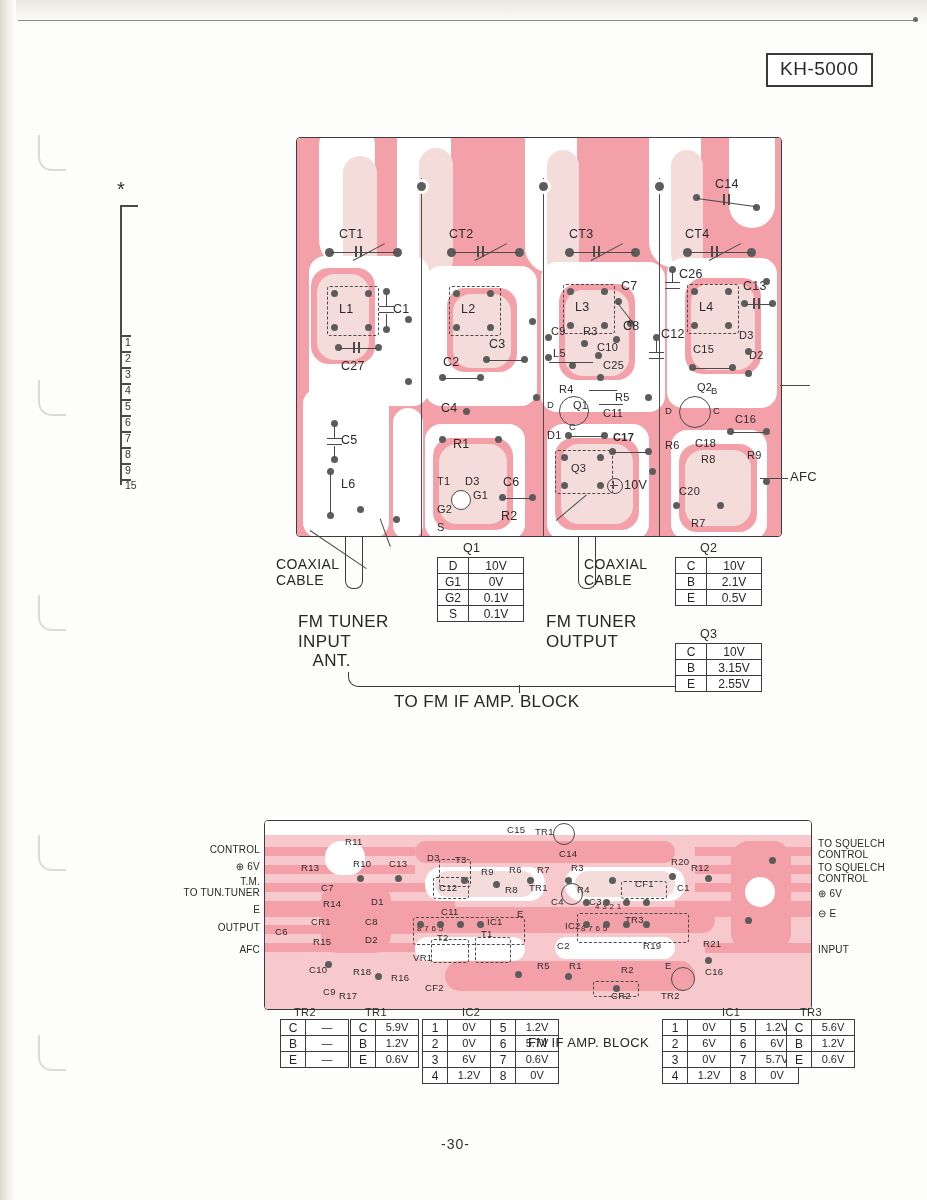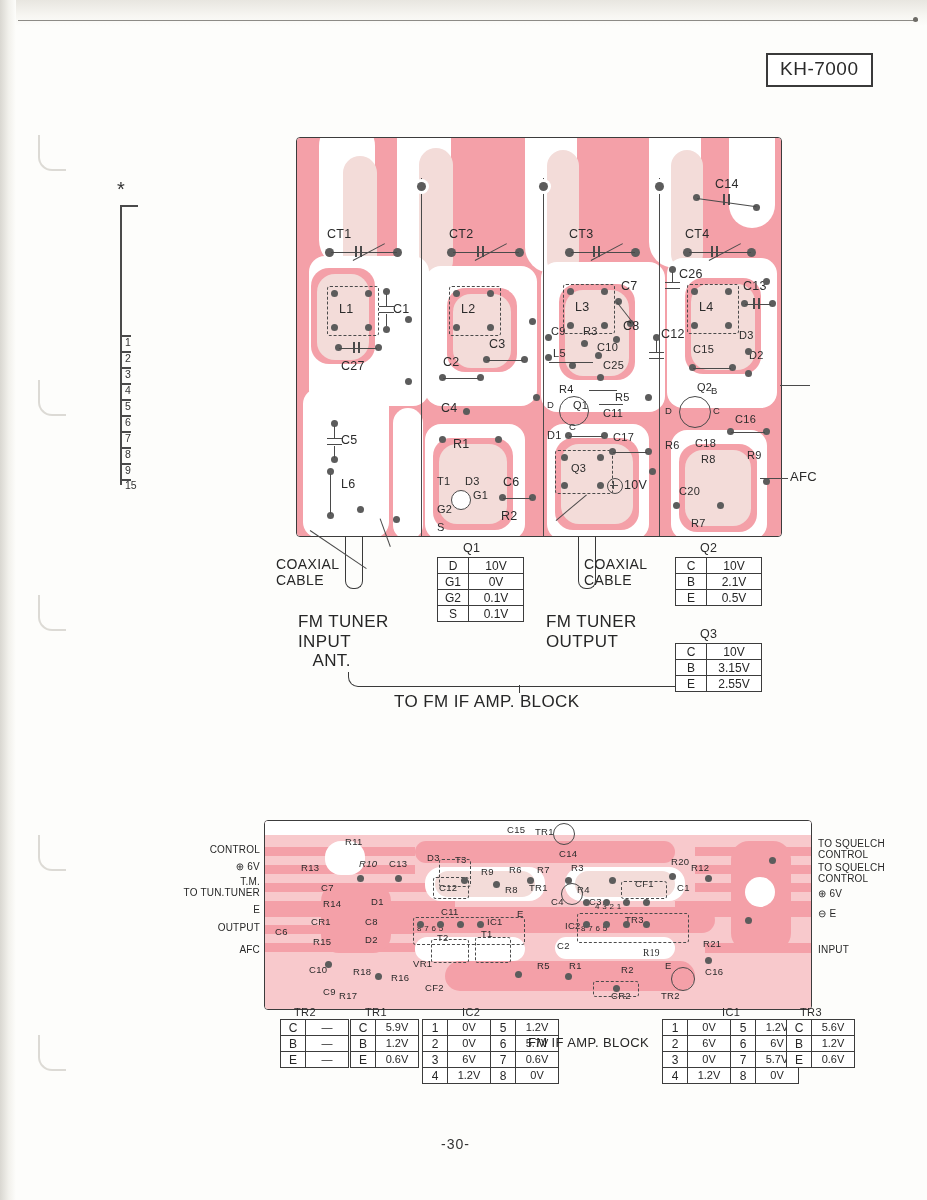--- a/index.html
+++ b/index.html
@@ -139,21 +139,21 @@
   <div class="scan-edge-left"></div>
   <div class="rule-top"></div>
   <div class="rule-dot"></div>
 
   <div class="binder" style="left:38px;top:135px;"></div>
   <div class="binder" style="left:38px;top:380px;"></div>
   <div class="binder" style="left:38px;top:595px;"></div>
   <div class="binder" style="left:38px;top:835px;"></div>
   <div class="binder" style="left:38px;top:1035px;"></div>
 
-  <div class="badge" style="left:766px;top:53px;">KH-7000</div>
+  <div class="badge" style="left:766px;top:53px;">KH-5000</div>
 
   <div class="asterisk" style="left:117px;top:178px;">*</div>
   <div class="ruler" style="left:120px;top:205px;">
     <div class="cap"></div>
     <div class="spine"></div>
     <div class="tick" style="top:130px;"></div>
       <div class="tnum" style="top:132px;">1</div>
     <div class="tick" style="top:146px;"></div>
       <div class="tnum" style="top:148px;">2</div>
     <div class="tick" style="top:162px;"></div>
@@ -218,21 +218,21 @@
     <div class="copper pale r2" style="left:388px;top:312px;width:66px;height:76px;"></div>
 
     <div class="vline" style="left:124px;top:40px;height:358px;"></div>
     <div class="vline" style="left:246px;top:40px;height:358px;"></div>
     <div class="vline" style="left:362px;top:40px;height:358px;"></div>
 
     <div class="pad big ring" style="left:120px;top:44px;"></div>
     <div class="pad big ring" style="left:242px;top:44px;"></div>
     <div class="pad big ring" style="left:358px;top:44px;"></div>
 
-    <div class="lbl" style="left:30px;top:90px;">CT1</div>
+    <div class="lbl" style="left:42px;top:90px;">CT1</div>
     <div class="pad big" style="left:28px;top:110px;"></div>
     <div class="pad big" style="left:96px;top:110px;"></div>
     <div class="wire" style="left:34px;top:114px;width:66px;"></div>
     <div class="wire" style="left:56px;top:122px;width:36px;transform:rotate(-28deg);"></div>
     <div class="cap-sym" style="left:58px;top:108px;">
       <div class="p1" style="left:0;"></div>
         <div class="p2" style="left:5px;"></div>
     </div>
 
     <div class="lbl" style="left:152px;top:90px;">CT2</div>
@@ -365,21 +365,21 @@
     <div class="pad" style="left:304px;top:294px;"></div>
     <div class="wire" style="left:272px;top:298px;width:34px;"></div>
 
     <div class="dashbox" style="left:258px;top:312px;width:56px;height:42px;"></div>
     <div class="lbl sm" style="left:274px;top:325px;">Q3</div>
     <div class="pad" style="left:264px;top:316px;"></div>
     <div class="pad" style="left:300px;top:316px;"></div>
     <div class="pad" style="left:264px;top:344px;"></div>
     <div class="pad" style="left:300px;top:344px;"></div>
 
-    <div class="lbl sm" style="left:316px;top:294px;">C17</div>
+    <div class="lbl sm" style="left:316px;top:294px;font-weight:bold;">C17</div>
     <div class="pad" style="left:312px;top:310px;"></div>
     <div class="pad" style="left:348px;top:310px;"></div>
     <div class="wire" style="left:316px;top:314px;width:34px;"></div>
 
     <div class="trans" style="left:310px;top:340px;width:14px;height:14px;"></div>
     <div class="wire" style="left:313px;top:347px;width:8px;"></div>
     <div class="vline" style="left:316px;top:343px;height:8px;"></div>
     <div class="lbl" style="left:327px;top:341px;">10V</div>
 
     <div class="lbl sm" style="left:400px;top:244px;">Q2</div>
@@ -583,40 +583,40 @@
     <div class="white-cut r2" style="left:300px;top:46px;width:120px;height:34px;"></div>
     <div class="white-cut r2" style="left:150px;top:116px;width:110px;height:24px;"></div>
     <div class="white-cut r2" style="left:290px;top:116px;width:120px;height:22px;"></div>
     <div class="white-cut r2" style="left:60px;top:20px;width:40px;height:34px;"></div>
     <div class="white-cut r2" style="left:480px;top:56px;width:30px;height:30px;"></div>
 
     <div class="copper pale r2" style="left:170px;top:50px;width:100px;height:26px;"></div>
     <div class="copper pale r2" style="left:310px;top:50px;width:100px;height:26px;"></div>
 
     <div class="lbl xs" style="left:80px;top:16px;">R11</div>
-    <div class="lbl xs" style="left:94px;top:38px;font-style:italic;">R10</div>
+    <div class="lbl xs" style="left:88px;top:38px;">R10</div>
     <div class="lbl xs" style="left:124px;top:38px;">C13</div>
     <div class="lbl xs" style="left:162px;top:32px;">D3</div>
     <div class="lbl xs" style="left:190px;top:34px;">T3</div>
     <div class="lbl xs" style="left:36px;top:42px;">R13</div>
     <div class="lbl xs" style="left:56px;top:62px;">C7</div>
     <div class="lbl xs" style="left:58px;top:78px;">R14</div>
     <div class="lbl xs" style="left:106px;top:76px;">D1</div>
     <div class="lbl xs" style="left:46px;top:96px;">CR1</div>
     <div class="lbl xs" style="left:100px;top:96px;">C8</div>
     <div class="lbl xs" style="left:10px;top:106px;">C6</div>
     <div class="lbl xs" style="left:48px;top:116px;">R15</div>
     <div class="lbl xs" style="left:100px;top:114px;">D2</div>
     <div class="lbl xs" style="left:44px;top:144px;">C10</div>
     <div class="lbl xs" style="left:88px;top:146px;">R18</div>
     <div class="lbl xs" style="left:58px;top:166px;">C9</div>
     <div class="lbl xs" style="left:74px;top:170px;">R17</div>
     <div class="lbl xs" style="left:126px;top:152px;">R16</div>
     <div class="lbl xs" style="left:160px;top:162px;">CF2</div>
-    <div class="lbl xs" style="left:148px;top:138px;">VR1</div>
+    <div class="lbl xs" style="left:148px;top:132px;">VR1</div>
     <div class="lbl xs" style="left:172px;top:112px;">T2</div>
     <div class="lbl xs" style="left:216px;top:108px;">T1</div>
     <div class="lbl xs" style="left:174px;top:62px;">C12</div>
     <div class="lbl xs" style="left:176px;top:86px;">C11</div>
 
     <div class="lbl xs" style="left:216px;top:46px;">R9</div>
     <div class="lbl xs" style="left:244px;top:44px;">R6</div>
     <div class="lbl xs" style="left:272px;top:44px;">R7</div>
     <div class="lbl xs" style="left:240px;top:64px;">R8</div>
     <div class="lbl xs" style="left:264px;top:62px;">TR1</div>
@@ -627,21 +627,21 @@
     <div class="lbl xs" style="left:252px;top:88px;">E</div>
     <div class="lbl xs" style="left:292px;top:120px;">C2</div>
     <div class="lbl xs" style="left:272px;top:140px;">R5</div>
     <div class="lbl xs" style="left:304px;top:140px;">R1</div>
     <div class="lbl xs" style="left:300px;top:100px;">IC2</div>
     <div class="lbl xs" style="left:360px;top:94px;">TR3</div>
     <div class="lbl xs" style="left:222px;top:96px;">IC1</div>
     <div class="lbl xs" style="left:370px;top:58px;">CF1</div>
     <div class="lbl xs" style="left:406px;top:36px;">R20</div>
     <div class="lbl xs" style="left:426px;top:42px;">R12</div>
-    <div class="lbl xs" style="left:378px;top:128px;font-family:Liberation Serif, serif;">R19</div>
+    <div class="lbl xs" style="left:378px;top:120px;">R19</div>
     <div class="lbl xs" style="left:438px;top:118px;">R21</div>
     <div class="lbl xs" style="left:356px;top:144px;">R2</div>
     <div class="lbl xs" style="left:400px;top:140px;">E</div>
     <div class="lbl xs" style="left:440px;top:146px;">C16</div>
     <div class="lbl xs" style="left:346px;top:170px;">CR2</div>
     <div class="lbl xs" style="left:396px;top:170px;">TR2</div>
     <div class="lbl xs" style="left:412px;top:62px;">C1</div>
     <div class="lbl xs" style="left:242px;top:4px;">C15</div>
     <div class="lbl xs" style="left:294px;top:28px;">C14</div>
     <div class="lbl xs" style="left:270px;top:6px;">TR1</div>

